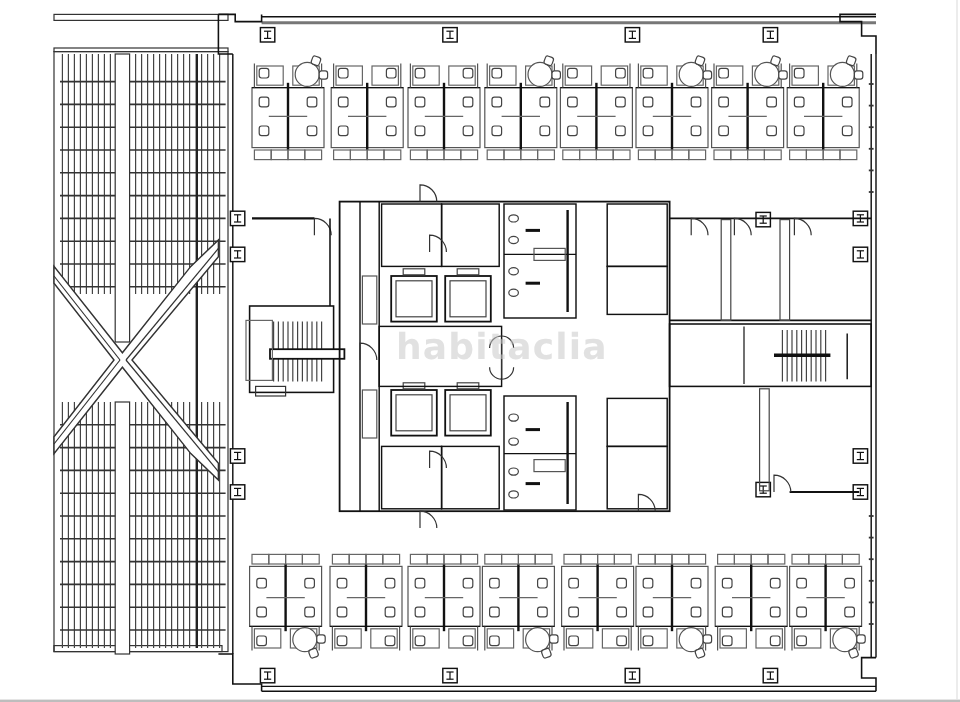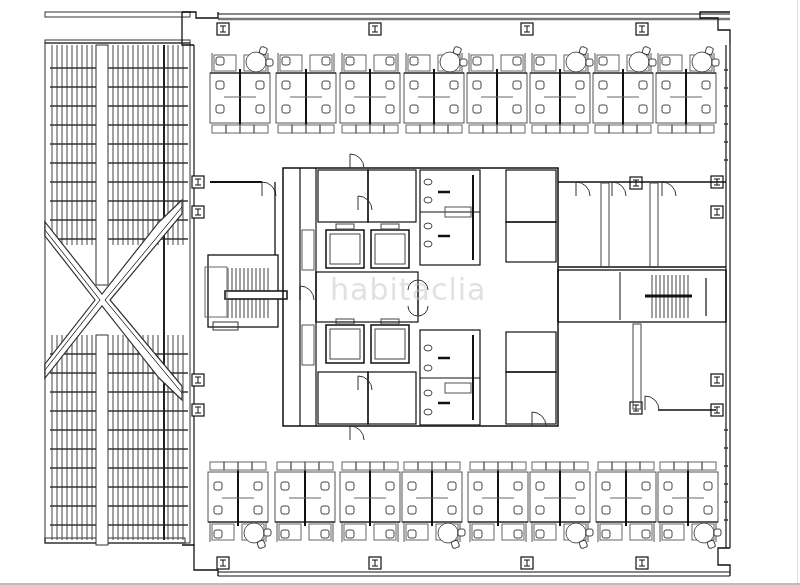--- a/index.html
+++ b/index.html
@@ -1,20 +1,20 @@
 <!DOCTYPE html>
 <html><head>
   <meta charset="utf-8">
   <style>
     html, body { margin: 0; padding: 0; background: #ffffff; }
     body { width: 800px; height: 585px; overflow: hidden; position: relative; font-family: "DejaVu Sans", sans-serif; }
     #plan { position: absolute; left: 0; top: 0; width: 800px; height: 585px; }
     .watermark {
       position: absolute; left: 330px; top: 272px;
-      font-family: "DejaVu Sans", sans-serif; font-size: 30px; font-weight: normal;
+      font-family: "DejaVu Sans", sans-serif; font-size: 30px; font-weight: bold;
       color: rgba(200,200,200,0.55); letter-spacing: 1px; pointer-events: none;
     }
     .bottom-rule { position: absolute; left: 0; top: 583px; width: 800px; height: 2px; background: #bdbdbd; }
     .right-rule { position: absolute; left: 797px; top: 0; width: 1px; height: 583px; background: #e0e0e0; }
   </style>
 </head>
 <body>
 
 <svg id="plan" viewBox="0 0 800 585" xmlns="http://www.w3.org/2000/svg">
   <defs>

